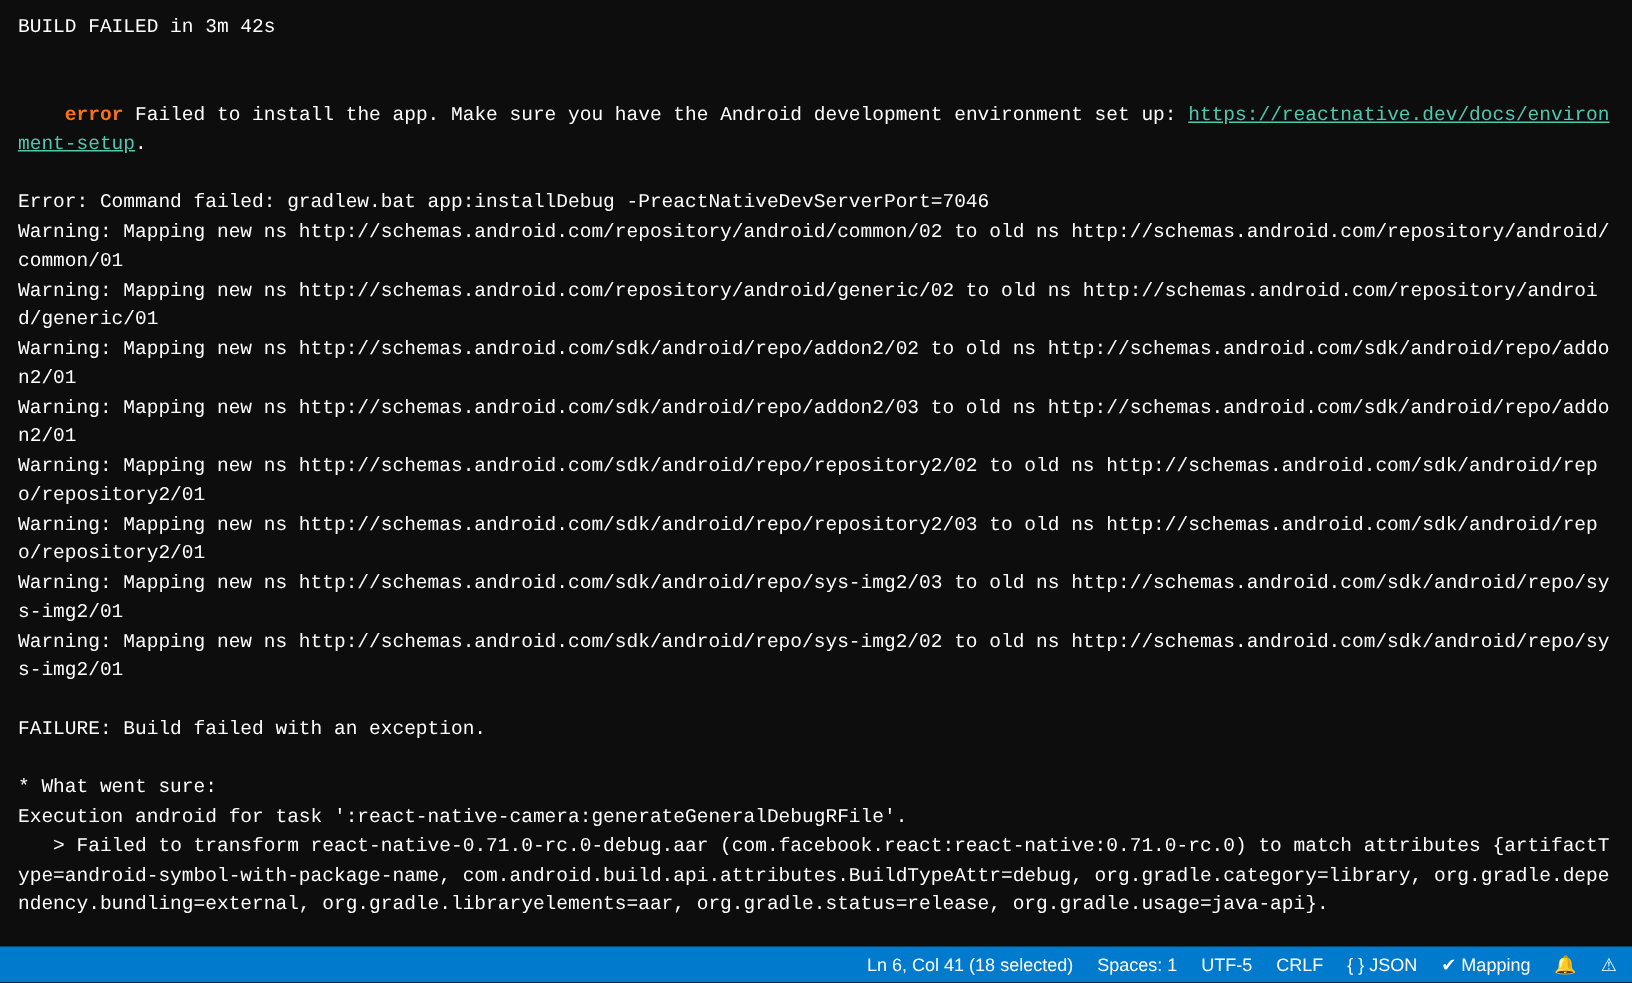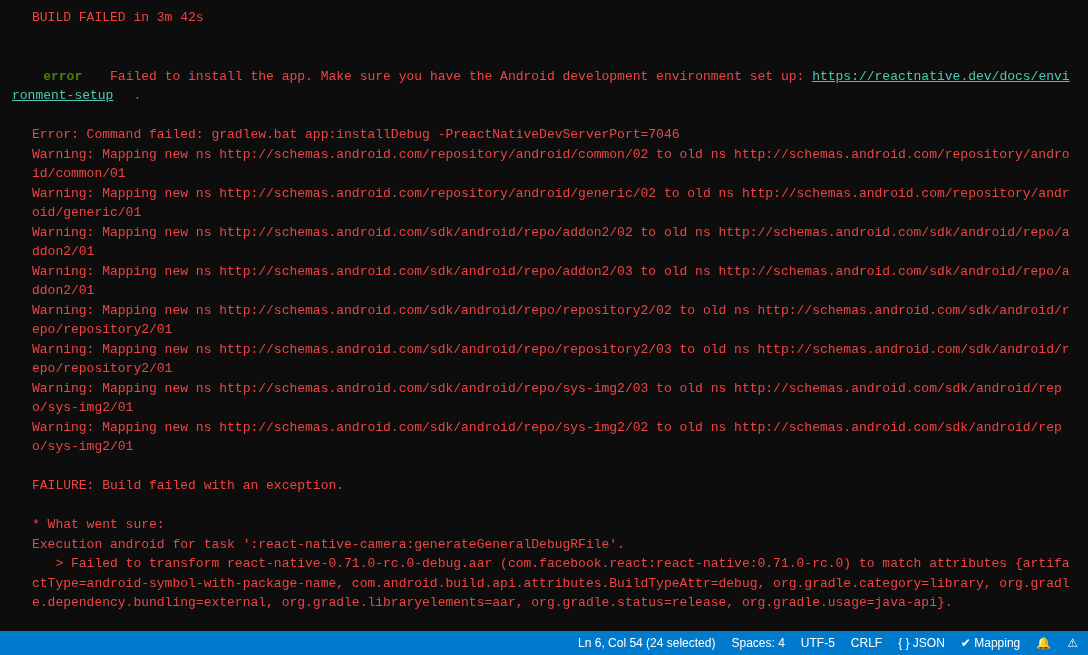--- a/index.html
+++ b/index.html
@@ -23,22 +23,21 @@
       background-color: #0d0d0d;
       padding: 8px 12px;
       overflow: hidden;
       line-height: 1.5;
     }
     .line {
       white-space: pre-wrap;
       word-break: break-all;
     }
     .line-white {
-      color: #ef4444;
-      margin-left: 20px;
+      color: #ffffff;
     }
     .line-url {
       color: #4ec9b0;
       text-decoration: underline;
     }
     .status-bar {
       height: 24px;
       background-color: #007acc;
       display: flex;
       align-items: center;
@@ -49,21 +48,21 @@
       gap: 16px;
       justify-content: flex-end;
     }
     .status-item {
       display: flex;
       align-items: center;
       gap: 4px;
       white-space: nowrap;
     }
     .error-red {
-      color: #4d7c0f;
+      color: #f97316;
       font-weight: bold;
     }
   </style>
 </head>
 <body>
 
 <div id="terminal-area">
   <div class="line line-white">BUILD FAILED in 3m 42s</div>
   <div class="line">&nbsp;</div>
   <div class="line">
@@ -82,24 +81,24 @@
   <div class="line line-white">FAILURE: Build failed with an exception.</div>
   <div class="line">&nbsp;</div>
   <div class="line line-white">* What went sure:</div>
   <div class="line line-white">Execution android for task ':react-native-camera:generateGeneralDebugRFile'.</div>
   <div class="line line-white">   &gt; Failed to transform react-native-0.71.0-rc.0-debug.aar (com.facebook.react:react-native:0.71.0-rc.0) to match attributes {artifactType=android-symbol-with-package-name, com.android.build.api.attributes.BuildTypeAttr=debug, org.gradle.category=library, org.gradle.dependency.bundling=external, org.gradle.libraryelements=aar, org.gradle.status=release, org.gradle.usage=java-api}.</div>
 
 </div>
 
 <div class="status-bar">
   <div class="status-item">
-    <span>Ln 6, Col 54 (24 selected)</span>
+    <span>Ln 6, Col 41 (18 selected)</span>
   </div>
   <div class="status-item">
-    <span>Spaces: 4</span>
+    <span>Spaces: 1</span>
   </div>
   <div class="status-item">
     <span>UTF-5</span>
   </div>
   <div class="status-item">
     <span>CRLF</span>
   </div>
   <div class="status-item">
     <span>{ } JSON</span>
   </div>

